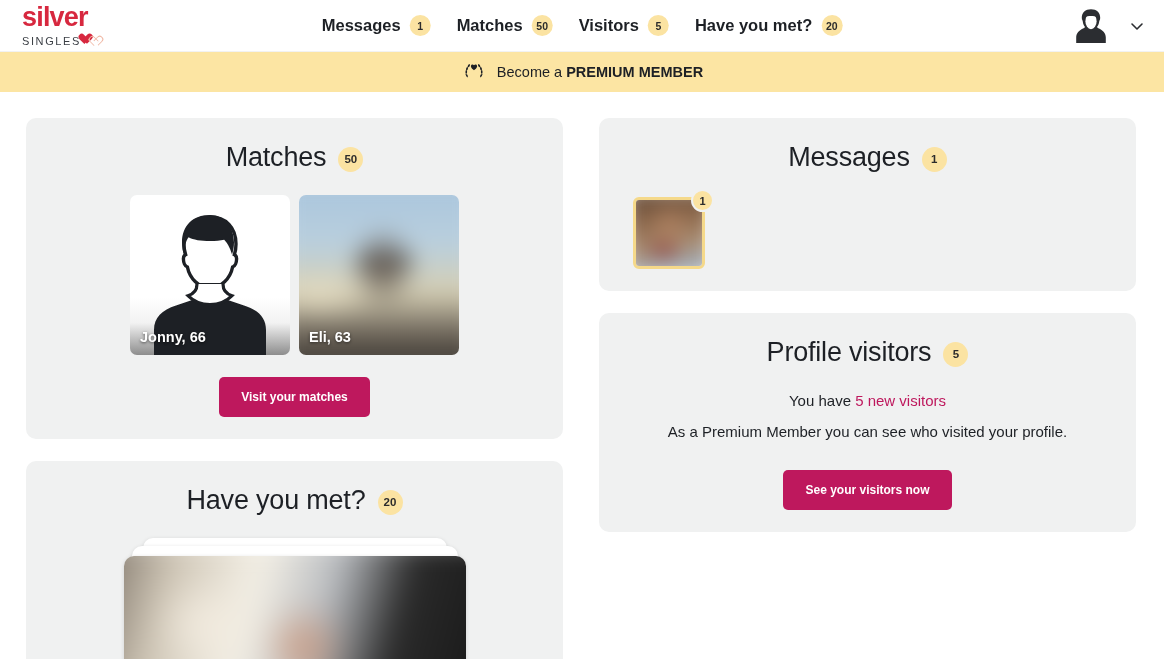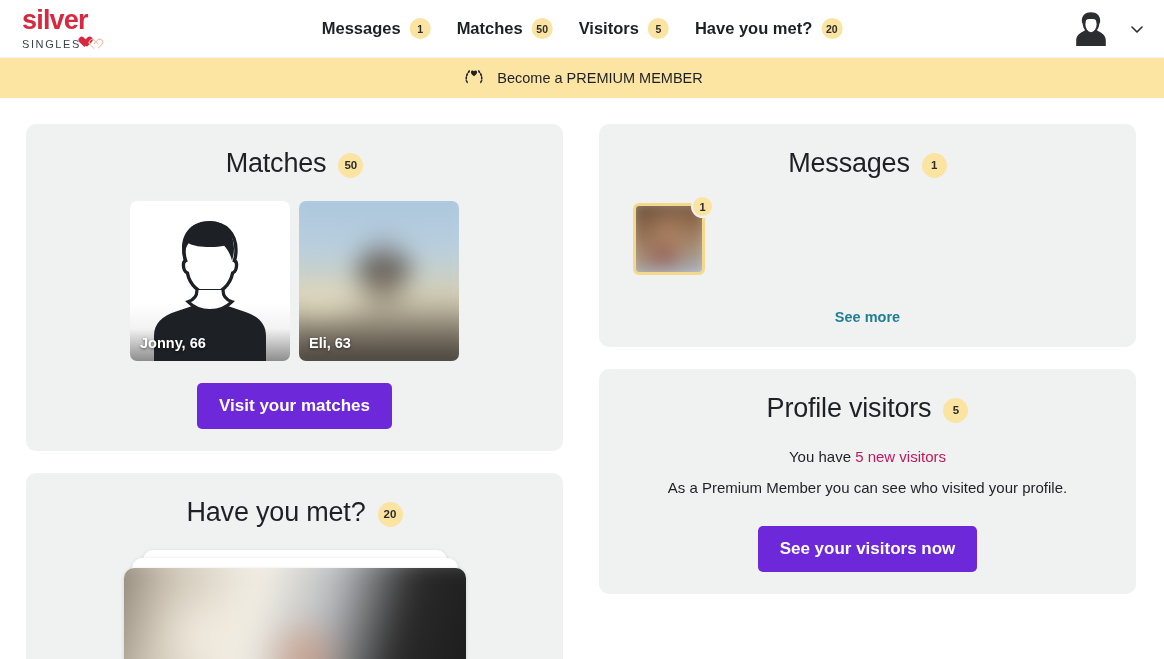--- a/index.html
+++ b/index.html
@@ -6,21 +6,21 @@
   html, body {
     width: 1164px; height: 659px;
     background: #ffffff;
     font-family: "Liberation Sans", sans-serif;
     color: #22252a;
     overflow: hidden;
   }
 
   
   .header {
-    height: 58px;
+    height: 52px;
     display: flex;
     align-items: center;
     background: #ffffff;
     position: relative;
     border-bottom: 1px solid #f2f2f2;
   }
   .logo {
     margin-left: 22px;
     width: 92px;
     line-height: 1;
@@ -114,21 +114,21 @@
     align-items: center;
     justify-content: center;
     gap: 10px;
     cursor: pointer;
   }
   .wreath-icon { width: 26px; height: 20px; }
   .premium-text {
     font-size: 14.5px;
     color: #1d2025;
   }
-  .premium-text b { font-weight: normal; }
+  .premium-text b { font-weight: bold; }
 
   
   .main {
     display: flex;
     gap: 36px;
     padding: 26px 26px 0 26px;
     align-items: flex-start;
   }
   .col { display: flex; flex-direction: column; gap: 22px; }
   .col-left  { width: 537px; }
@@ -201,26 +201,26 @@
       linear-gradient(180deg, #a7c4dd 0%, #b9cfde 34%, #d6cfb4 58%, #6b6358 80%, #2e2b27 100%);
   }
   
   .ph-jonny {
     background: linear-gradient(180deg, #ffffff 0%, #ffffff 64%, #f2f2f2 80%, #8d8d8d 100%);
   }
   .match-card.no-photo .match-name { text-shadow: 0 1px 3px rgba(0,0,0,.6); margin-top: 40px; }
 
   .visit-btn-wrap { display: flex; justify-content: center; margin-top: 22px; }
   .btn-teal {
-    background: #6d28d9;
+    background: #be185d;
     color: #ffffff;
     border: none;
     border-radius: 5px;
     font-family: "Liberation Sans", sans-serif;
-    font-size: 17px;
+    font-size: 12px;
     font-weight: bold;
     padding: 13px 22px;
     cursor: pointer;
   }
 
   
   .hym-stack {
     margin-top: 22px;
     position: relative;
     height: 120px;
@@ -451,23 +451,20 @@
 
       <div class="msg-row">
         <div class="msg-avatar-wrap">
           <div class="msg-avatar">
             <div class="ph-frank"></div>
           </div>
           <span class="badge msg-avatar-badge">1</span>
         </div>
       </div>
 
-      <div class="see-more-wrap">
-        <a class="link-teal">See more</a>
-      </div>
     </section>
 
     <section class="card">
       <div class="card-title-row">
         <h2 class="card-title">Profile visitors</h2>
         <span class="badge badge-card">5</span>
       </div>
 
       <p class="pv-line1"><span>You have </span><a class="link-inline">5 new visitors</a></p>
 

